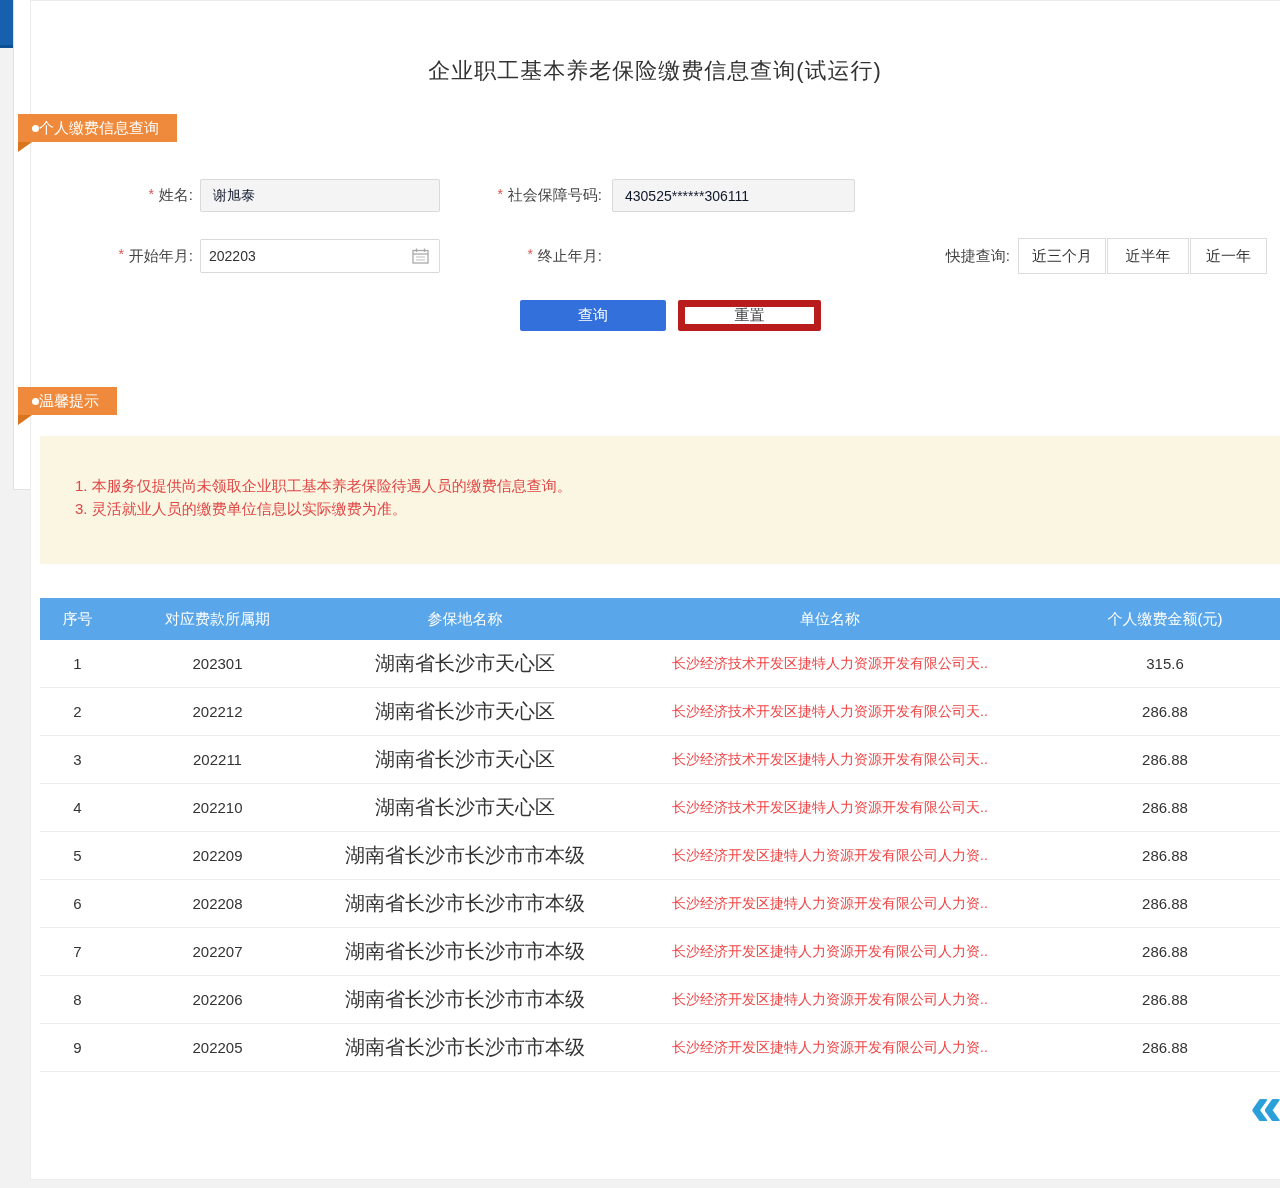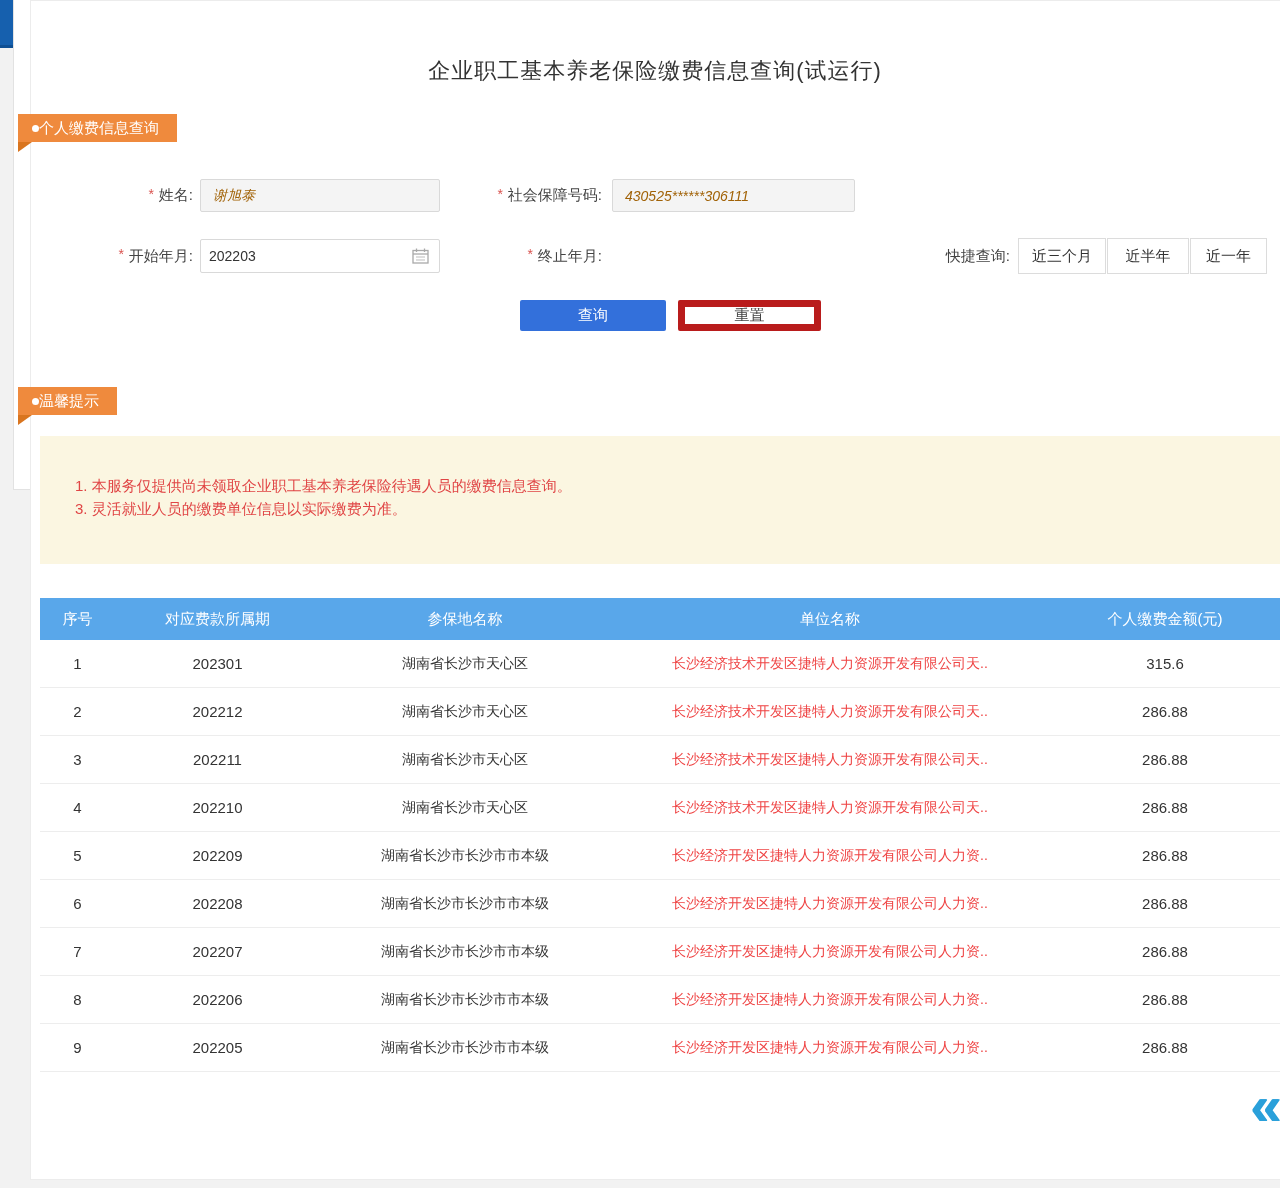--- a/index.html
+++ b/index.html
@@ -24,21 +24,21 @@
   #fold-query { top:142px; }
   #badge-tips { top:387px; }
   #fold-tips { top:415px; }
 
   
   .form-label { position:absolute; display:flex; justify-content:flex-end; align-items:center; gap:5px; font-size:15px; color:#444; }
   .req { color:#d9534f; font-size:14px; position:relative; top:-2px; }
   .row1 { top:179px; height:33px; }
   .row2 { top:239px; height:34px; }
   .inp { position:absolute; border:1px solid #d9d9d9; border-radius:2px; background:#fff; display:flex; align-items:center; padding:0 12px; font-size:14px; color:#333; }
-  .inp.disabled { background:#f4f4f4; color:#a16207;font-style:italic; }
+  .inp.disabled { background:#f4f4f4; color:#0f172a; }
   .cal { position:absolute; right:10px; top:8px; }
 
   #name-label { left:85px; width:108px; }
   #name-input { left:200px; top:179px; width:240px; height:33px; }
   #ssn-label { left:450px; width:152px; }
   #ssn-input { left:612px; top:179px; width:243px; height:33px; }
   #start-label { left:85px; width:108px; }
   #start-input { left:200px; top:239px; width:240px; height:34px;padding-left:8px; }
   #end-label { left:450px; width:152px; }
   #end-input { left:612px; top:239px; width:243px; height:34px; }
@@ -59,21 +59,21 @@
   #notice-1 { top:38px; }
   #notice-2 { top:61px; }
 
   
   .table { position:absolute; left:40px; top:598px; width:1240px; }
   .thead { display:flex; background:#59a7ea; color:#fff; height:42px; align-items:center; font-size:15px; }
   .tr { display:flex; height:48px; align-items:center; border-bottom:1px solid #ededed; background:#fff; font-size:15px; color:#333; }
   .td,.th { text-align:center; overflow:hidden; white-space:nowrap; }
   .c1 { width:75px; }
   .c2 { width:205px; }
-  .c3 { width:290px; font-size:14px; }
+  .c3 { width:290px; font-size:20px; }
   .c4 { width:440px; font-size:14px; color:#ef4444; }
   .c5 { width:230px; }
   .thead .c3,.thead .c4 { font-size:15px; color:#fff; }
 
   
   .chevron { position:absolute; left:1250px; top:1078px; font-size:56px; font-weight:bold; color:#2aa0da; line-height:1; text-shadow:1px 0 0 #2aa0da; }
 </style>
 </head>
 <body>
 

